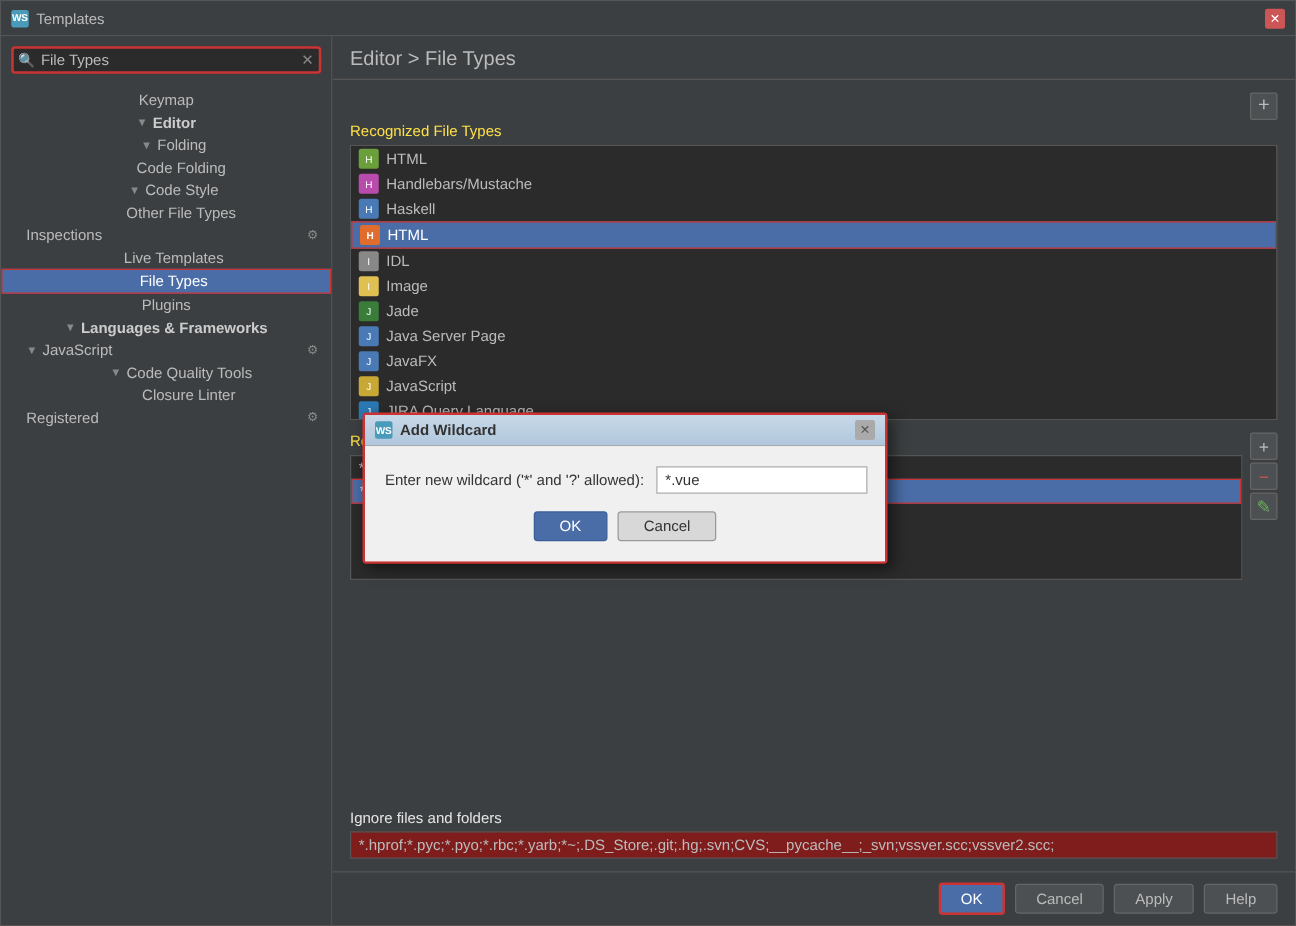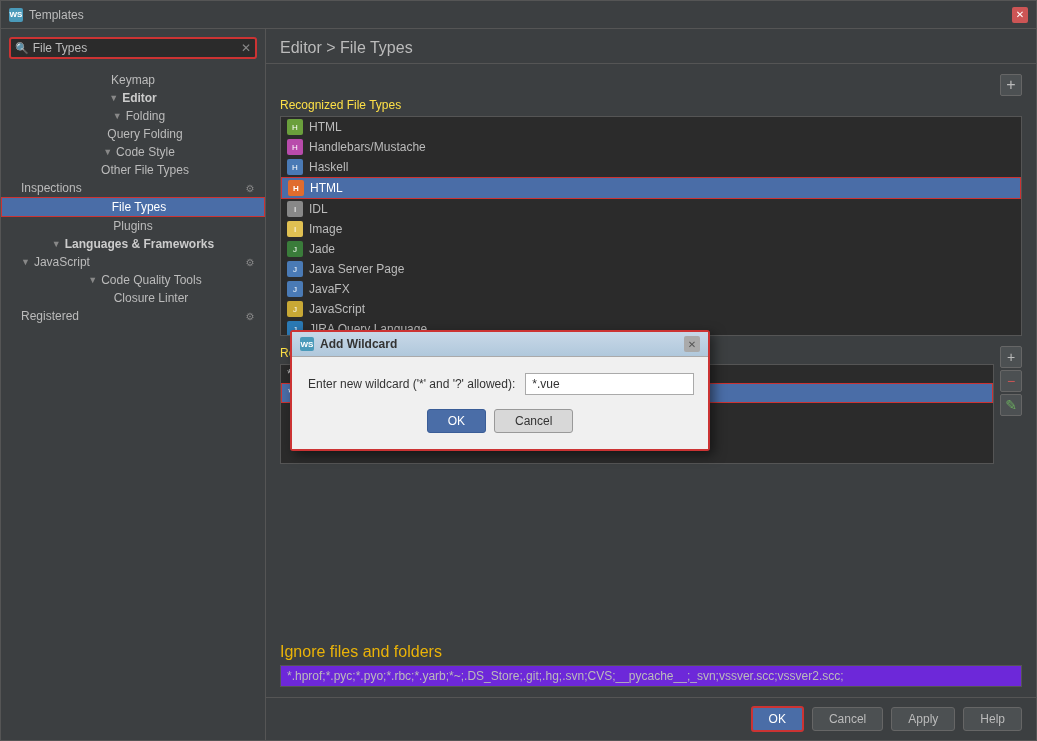--- a/index.html
+++ b/index.html
@@ -234,27 +234,27 @@
     }
     .pattern-item.selected {
       background: #4a6da7;
       color: white;
       border: 1px solid #cc3333;
     }
     .ignore-section {
       margin-top: 8px;
     }
     .ignore-label {
-      color: #eab308;
+      color: #e5e5e5;
       margin-bottom: 4px;
-      font-size: 16px;
+      font-size: 12px;
     }
     .ignore-input {
       width: 100%;
-      background: #6d28d9;
+      background: #7f1d1d;
       border: 1px solid #555;
       color: #bbb;
       padding: 3px 6px;
       font-size: 12px;
       outline: none;
     }
     .bottom-bar {
       display: flex;
       justify-content: flex-end;
       align-items: center;
@@ -427,32 +427,35 @@
             </div>
             <div class="nav-item section-header">
               <span class="triangle">▼</span>
               <span>Editor</span>
             </div>
             <div class="nav-item indent1">
               <span class="triangle">▼</span>
               <span>Folding</span>
             </div>
             <div class="nav-item indent2">
-              <span>Query Folding</span>
+              <span>Code Folding</span>
             </div>
             <div class="nav-item indent1">
               <span class="triangle">▼</span>
               <span>Code Style</span>
             </div>
             <div class="nav-item indent2">
               <span>Other File Types</span>
             </div>
             <div class="nav-item indent1" style="justify-content:space-between;">
               <span>Inspections</span>
               <span class="config-icon">⚙</span>
+            </div>
+            <div class="nav-item indent1">
+              <span>Live Templates</span>
             </div>
             <div class="nav-item indent1 selected">
               <span>File Types</span>
             </div>
             <div class="nav-item">
               <span>Plugins</span>
             </div>
             <div class="nav-item section-header">
               <span class="triangle">▼</span>
               <span>Languages &amp; Frameworks</span>

